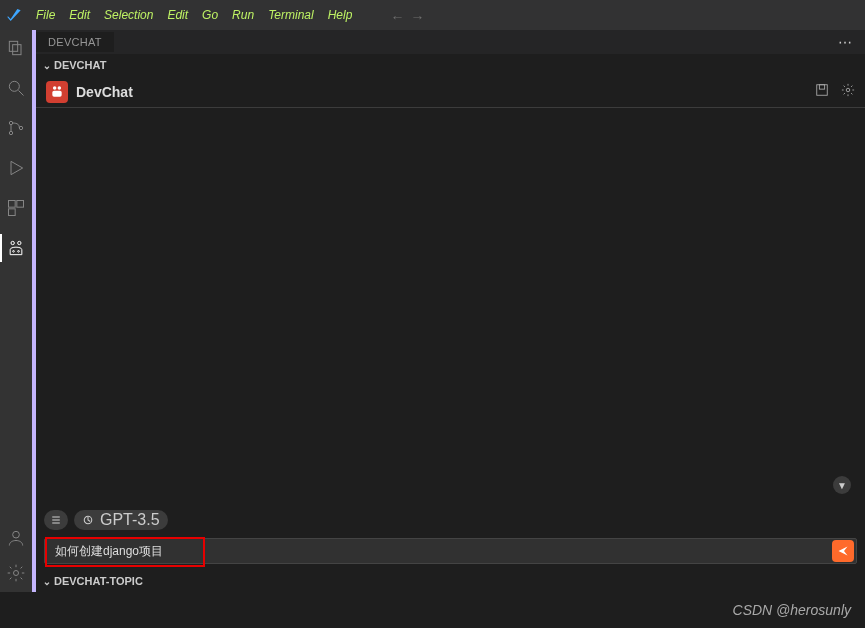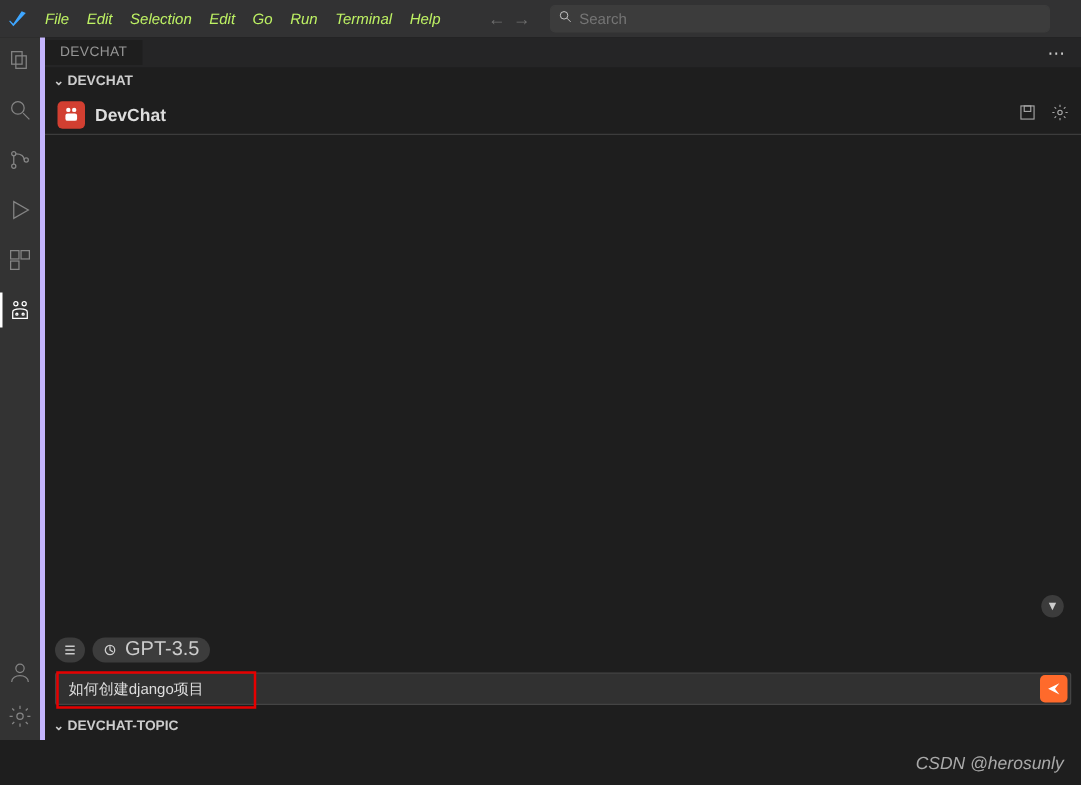--- a/index.html
+++ b/index.html
@@ -77,29 +77,20 @@
   <span class="mi">Selection</span>
   <span class="mi">Edit</span>
   <span class="mi">Go</span>
   <span class="mi">Run</span>
   <span class="mi">Terminal</span>
   <span class="mi">Help</span>
   <div class="nav-arrows">
     <span>←</span>
     <span>→</span>
   </div>
-  <div class="search-wrap search-holder">
-    <span class="sicon">
-      <svg viewBox="0 0 16 16" width="12" height="12">
-          <circle cx="7" cy="7" r="4" stroke="#ccc" fill="none"></circle>
-          <line x1="10" y1="10" x2="14" y2="14" stroke="#ccc"></line>
-        </svg>
-    </span>
-    <input class="search-input" placeholder="Search" style="">
-  </div>
 </div>
 
 <div class="main">
 
   <div class="activitybar">
     <div class="aicon">
         <svg viewBox="0 0 24 24">
           <rect x="4" y="4" width="10" height="12"></rect>
           <rect x="8" y="8" width="10" height="12"></rect>
         </svg>

